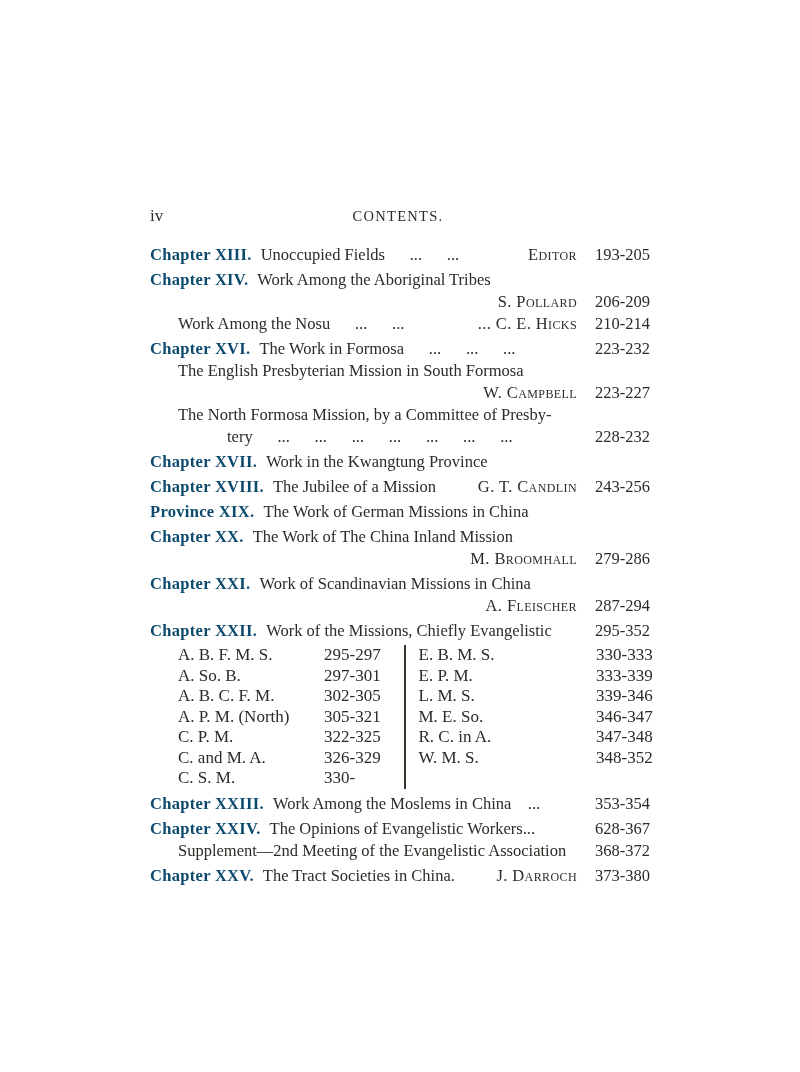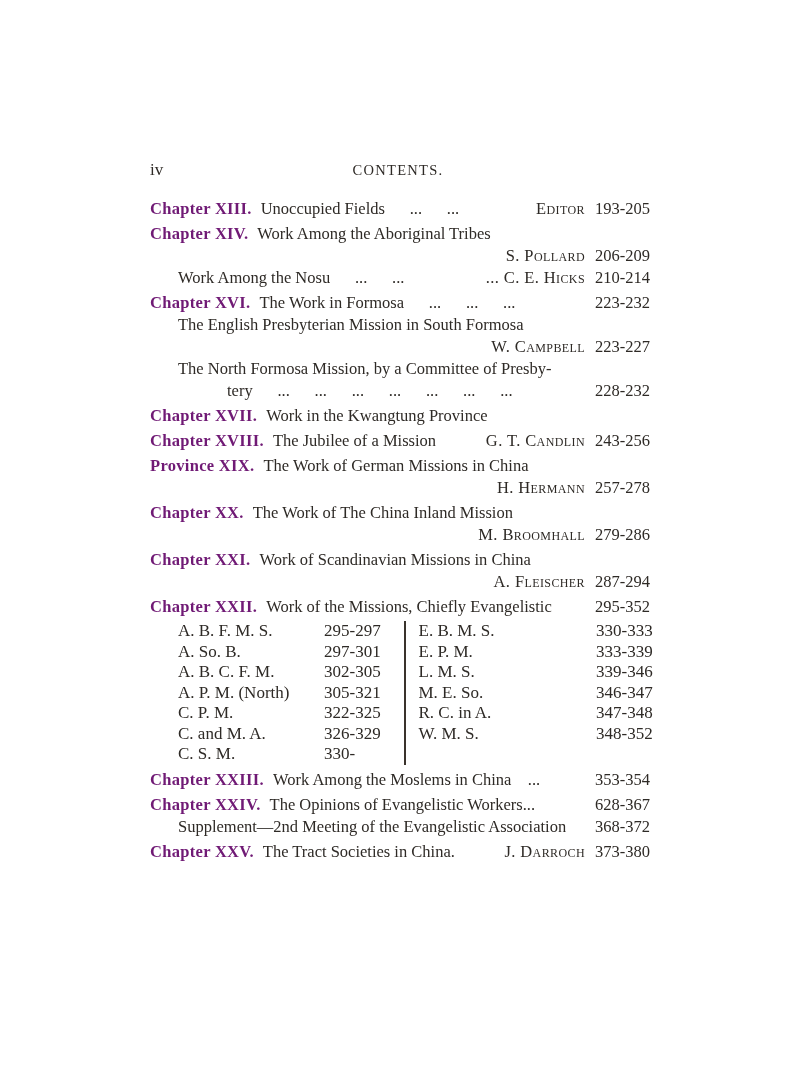--- a/index.html
+++ b/index.html
@@ -3,35 +3,35 @@
 <meta charset="utf-8">
 <style>
   html,body { margin:0; padding:0; background:#ffffff; }
   .sheet {
     position:relative; width:800px; height:1072px; background:#ffffff;
     font-family:"Liberation Serif","DejaVu Serif",serif; color:#2e2a26;
     overflow:hidden;
   }
   .content { position:absolute; left:150px; top:160px; width:500px; }
 
-  .header { position:relative; height:22px; margin-bottom:17px; }
+  .header { position:relative; height:22px; margin-bottom:17px;margin-top:46px; }
   .folio  { position:absolute; left:0; top:0; font-size:17px; }
   .ctitle { position:absolute; left:0; right:4px; top:2px; text-align:center;
             font-size:14.5px; letter-spacing:1.3px; }
 
   .row { display:flex; align-items:baseline; line-height:20px; font-size:16.5px; }
   .row.ch  { margin-top:5px; }
   .row.sub, .row.al { margin-top:2px; }
 
-  .chap   { font-weight:bold; white-space:pre; margin-right:9px; color:#701a75; letter-spacing:0.3px; }
+  .chap   { font-weight:bold; white-space:pre; margin-right:9px; color:#0c4a6e; letter-spacing:0.3px; }
   .title  { white-space:pre; }
   .fill   { flex:1 1 auto; min-width:6px; }
   .author { white-space:pre; margin-left:8px; }
   .sc     { font-variant:small-caps; letter-spacing:0.4px; }
-  .pages  { margin-left:10px; min-width:55px; text-align:center; white-space:pre; }
+  .pages  { margin-left:18px; min-width:55px; text-align:center; white-space:pre; }
   .ind1 { padding-left:28px; }
   .ind2 { padding-left:77px; }
   .row > span:empty:not(.fill) { display:none; }
 
   .mtable { display:flex; margin:4px 0 4px 28px; }
   .mcol.left  { width:226px; }
   .mdivider   { width:1.5px; background:#3a332c; align-self:stretch; }
   .mcol.right { flex:1; padding-left:13px; }
   .trow   { display:flex; align-items:baseline; line-height:20.5px; font-size:17px; }
   .tlabel { white-space:pre; }
@@ -121,25 +121,20 @@
       <span class="author sc">G. T. Candlin</span>
       <span class="pages">243-256</span>
     </div>
 
     <div class="row ch">
       <span class="chap">Province XIX.</span>
       <span class="title">The Work of German Missions in China</span>
       <span class="fill"></span>
     </div>
 
-    <div class="row al">
-      <span class="fill"></span>
-      <span class="author sc">H. Hermann</span>
-      <span class="pages">257-278</span>
-    </div>
 
     <div class="row ch">
       <span class="chap">Chapter XX.</span>
       <span class="title">The Work of The China Inland Mission</span>
       <span class="fill"></span>
     </div>
 
     <div class="row al">
       <span class="fill"></span>
       <span class="author sc">M. Broomhall</span>

